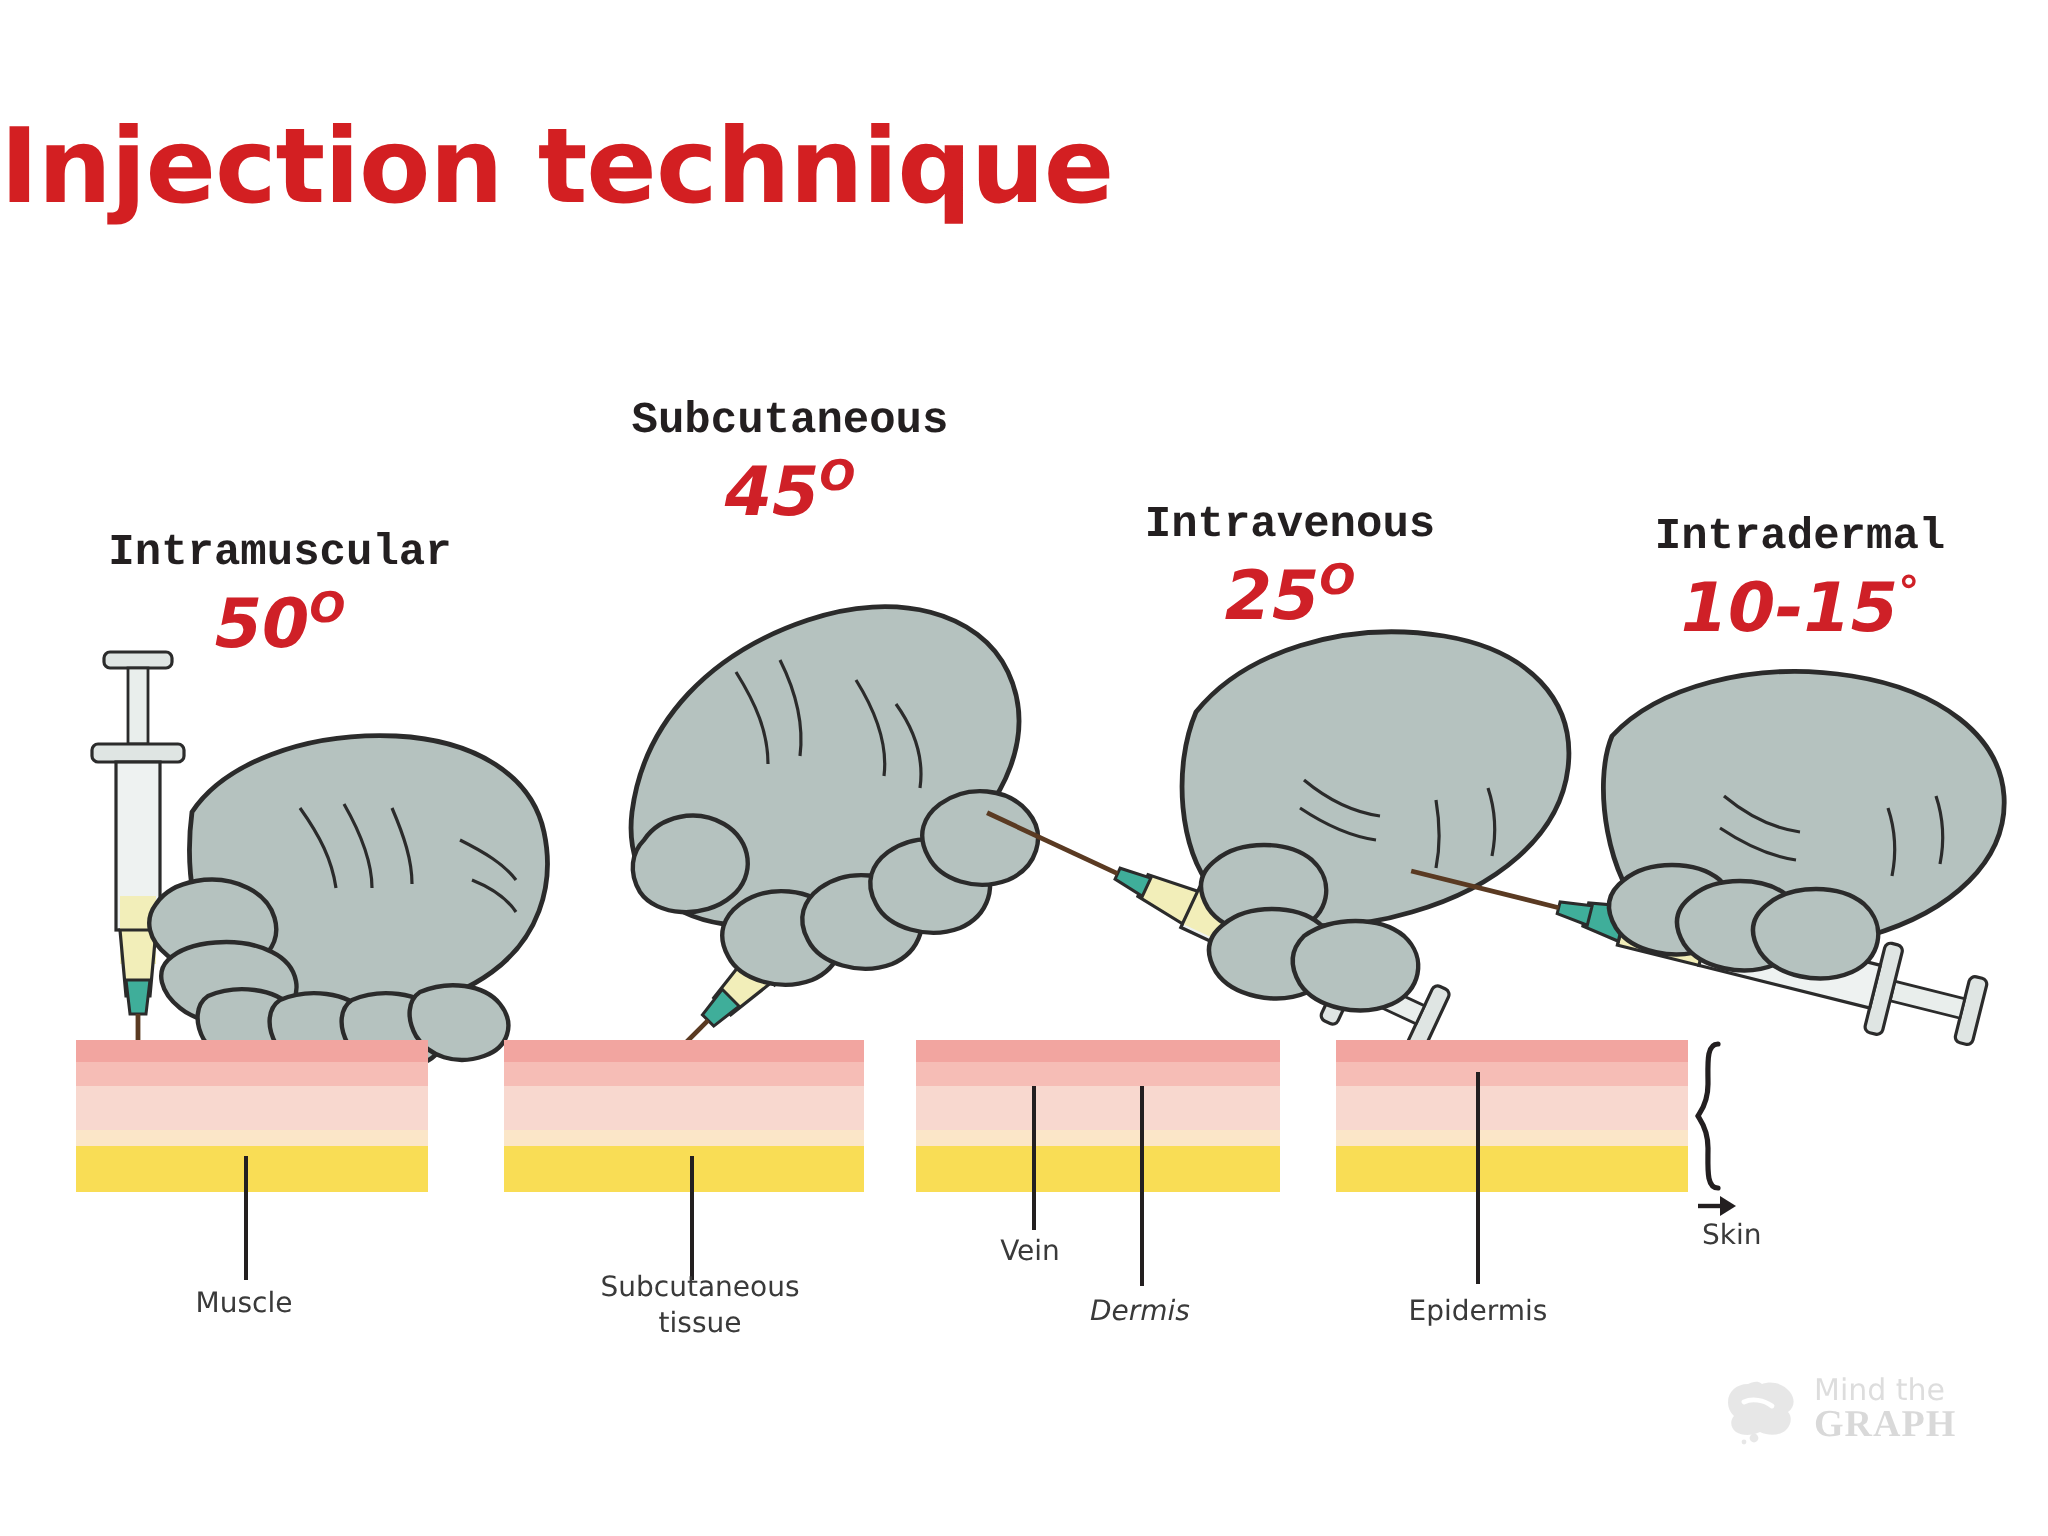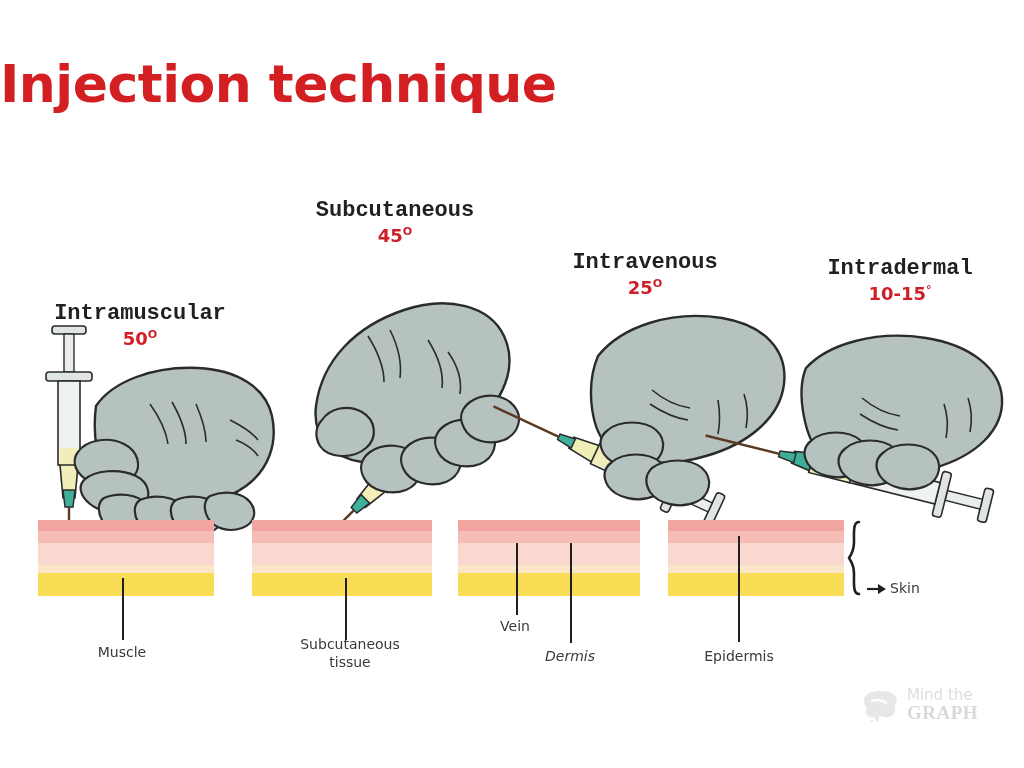--- a/index.html
+++ b/index.html
@@ -16,22 +16,23 @@
     font-family:"DejaVu Sans",sans-serif;
   }
 
   
   .panel-head{position:absolute;text-align:center;}
   .panel-head .name{
     font-size:22px;font-weight:bold;color:#231f20;white-space:nowrap;
     font-family:Liberation Mono, monospace;
   }
   .panel-head .angle{
-    font-size:18px;font-weight:bold;color:#cf2027;margin-top:2px;
+    font-size:34px;font-weight:bold;color:#cf2027;margin-top:2px;
     font-family:"DejaVu Sans",sans-serif;
+    font-style:italic;
   }
   .angle sup{font-size:0.62em;vertical-align:super;font-weight:bold;}
 
   
   .skin{position:absolute;overflow:hidden;}
   .layer{position:absolute;left:0;right:0;}
   .l-epi   {top:0;    height:11px;background:#f2a5a0;}
   .l-epi2  {top:11px; height:12px;background:#f6bdb6;}
   .l-derm  {top:23px; height:22px;background:#f8d8cf;}
   .l-derm2 {top:45px; height:8px; background:#fbe6c8;}
@@ -39,41 +40,41 @@
 
   
   .leader{position:absolute;width:1.6px;background:#231f20;}
   .caption{
     position:absolute;font-size:14px;color:#3a3a3a;text-align:center;
     white-space:nowrap;line-height:1.25;font-family:"DejaVu Sans",sans-serif;
   }
   .caption.multi{white-space:normal;width:110px;}
 
   
-  .brace-wrap{position:absolute;display:flex;align-items:flex-end;}
+  .brace-wrap{position:absolute;display:flex;align-items:flex-start;flex-direction:column;}
   .brace-label{font-size:14px;color:#3a3a3a;margin-left:3px;
     font-family:"DejaVu Sans",sans-serif;}
 
   
   .watermark{position:absolute;display:flex;align-items:center;opacity:.33;}
   .wm-text{margin-left:7px;line-height:1.0;}
   .wm-1{font-size:15px;color:#9a9a9a;font-family:"DejaVu Sans",sans-serif;}
   .wm-2{font-size:19px;font-weight:bold;color:#8d8d8d;letter-spacing:.5px;
         font-family:Liberation Serif, serif;}
 
   svg{display:block;overflow:visible;}
 </style>
 </head>
 <body>
 
 <div id="stage">
 
   <div class="title">Injection technique</div>
 
-  <div class="panel-head" style="left:30px;top:264px;width:220px;margin-top:37px;">
+  <div class="panel-head" style="left:30px;top:264px;width:220px;">
     <div class="name">Intramuscular</div>
     <div class="angle"><span>50</span><sup>O</sup></div>
   </div>
 
   <div class="panel-head" style="left:285px;top:198px;width:220px;">
     <div class="name">Subcutaneous</div>
     <div class="angle"><span>45</span><sup>O</sup></div>
   </div>
 
   <div class="panel-head" style="left:540px;top:250px;width:210px;">

